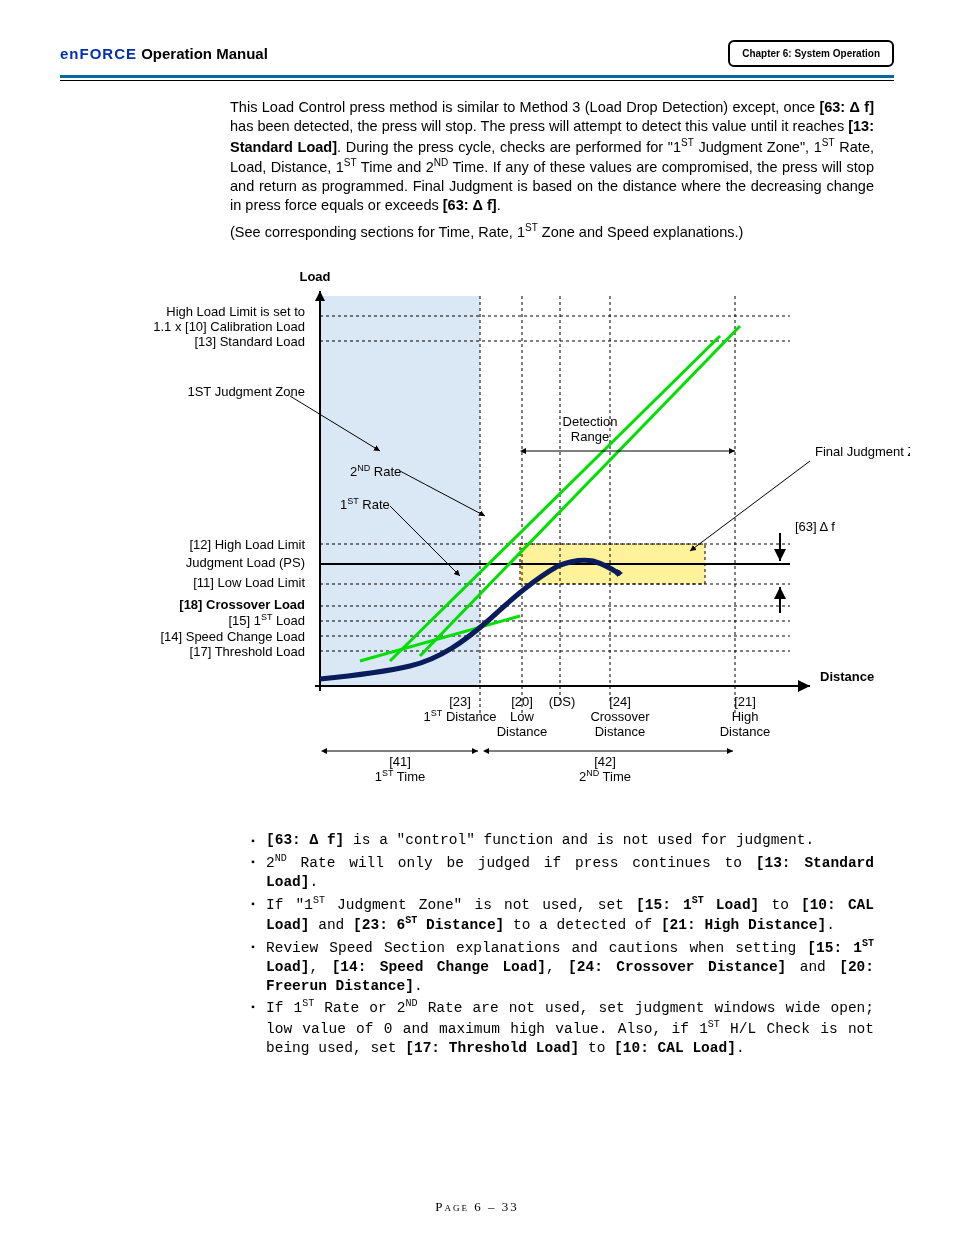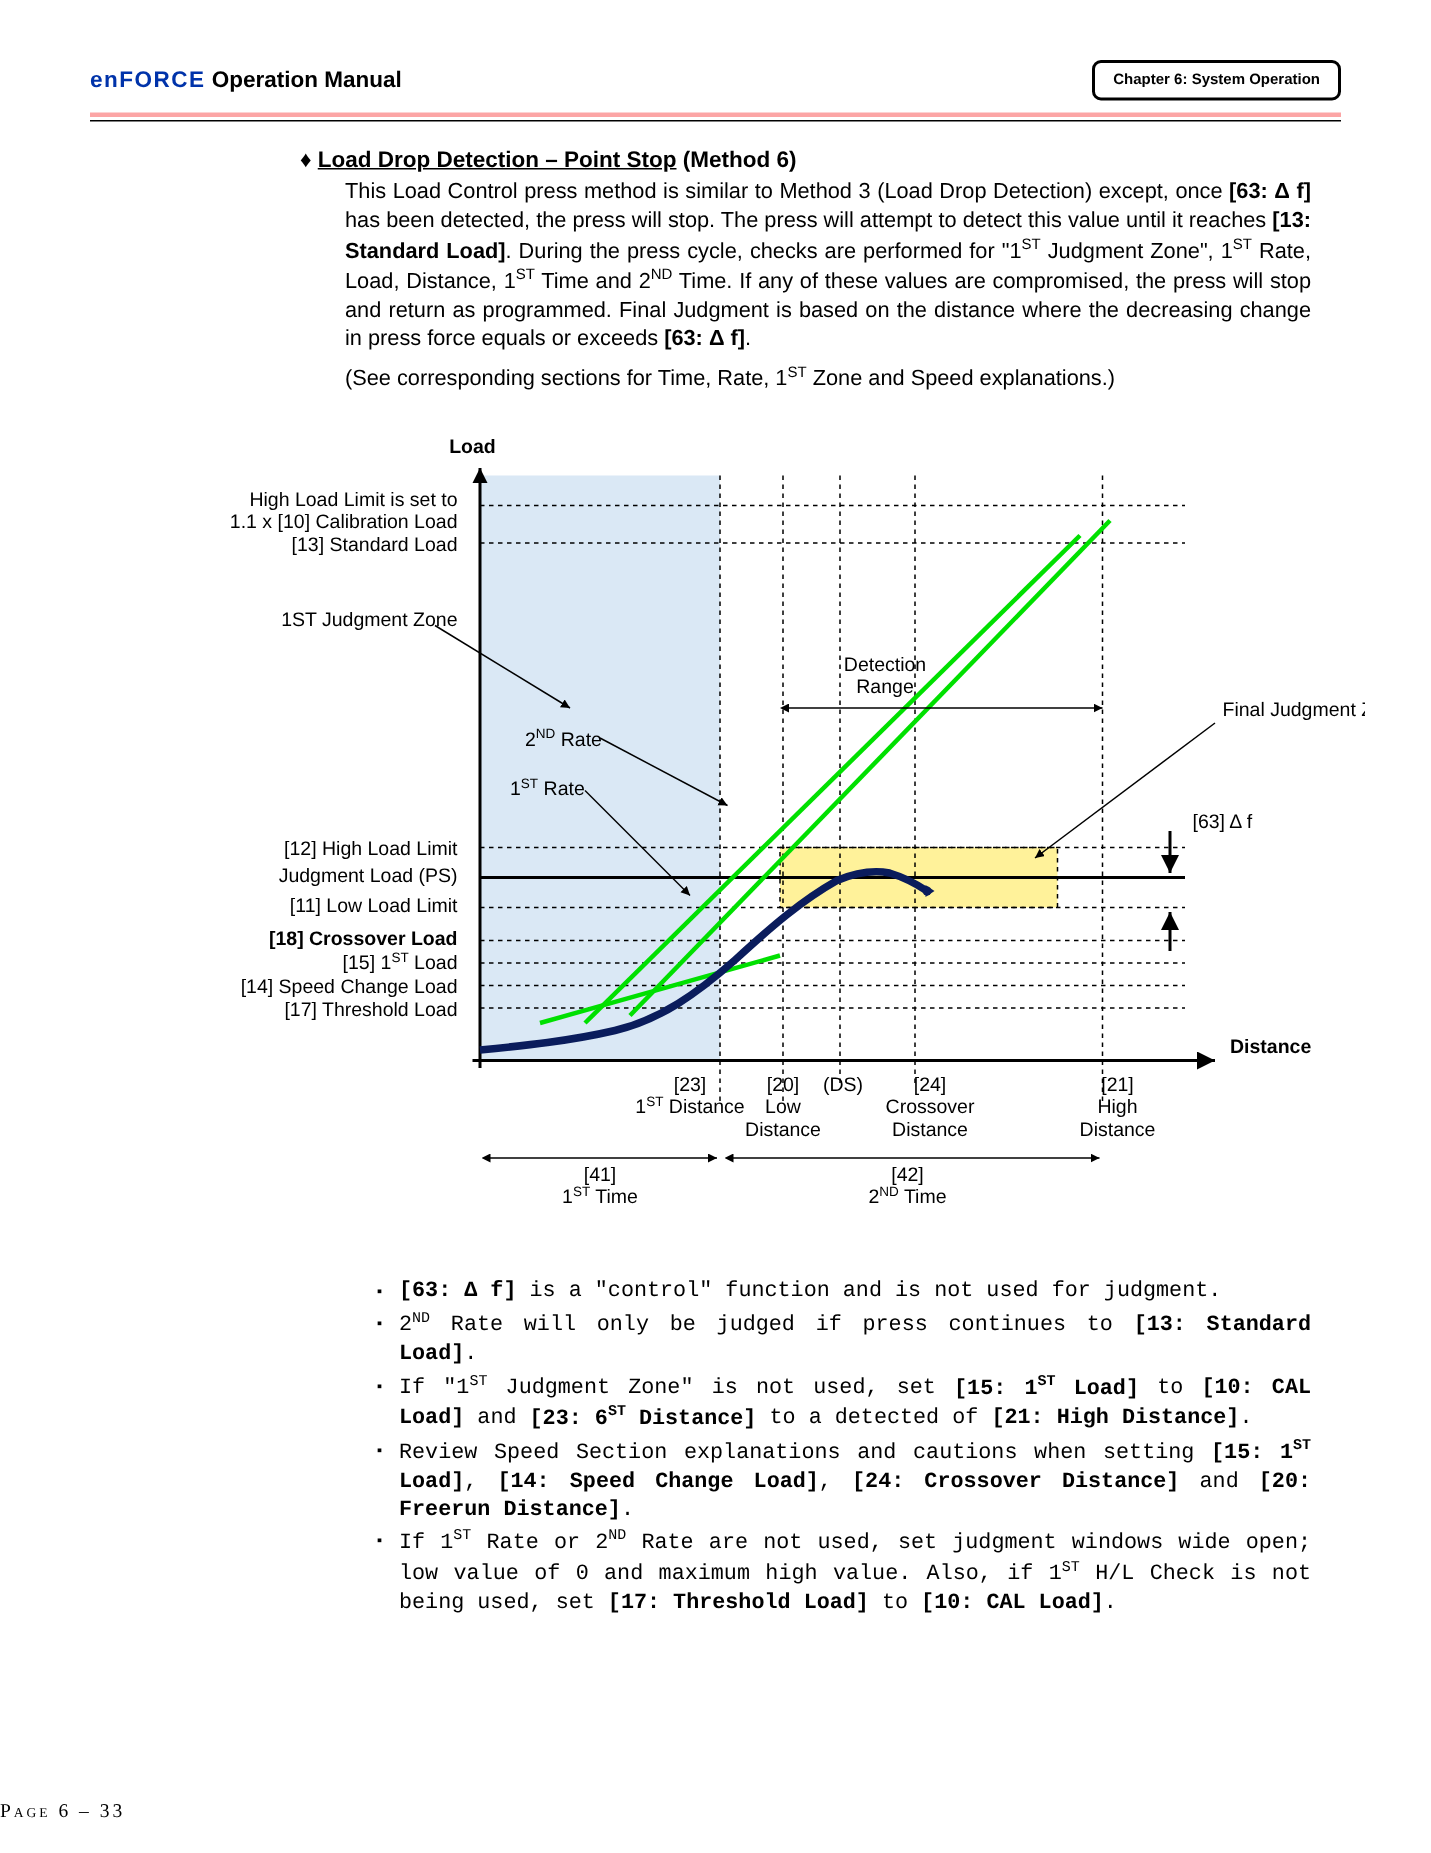--- a/index.html
+++ b/index.html
@@ -14,21 +14,21 @@
   .page {
     width: 954px;
     height: 1235px;
     position: relative;
     margin: 0 auto;
     background: #fff;
     padding: 40px 60px;
   }
   .header {
     position: relative;
-    border-bottom: 3px solid #fca5a5;
+    border-bottom: 3px solid #0369a1;
     padding-bottom: 8px;
     margin-bottom: 20px;
     display: flex;
     justify-content: space-between;
     align-items: center;
   }
   .header hr.double {
     position: absolute;
     bottom: -6px;
     left: 0;
@@ -98,21 +98,21 @@
     position: absolute;
     left: 0;
     font-size: 10px;
     top: 4px;
   }
   .page-footer {
     position: absolute;
     bottom: 20px;
     left: 0;
     right: 0;
-    text-align: left;
+    text-align: center;
     font-family: "Times New Roman", serif;
     font-variant: small-caps;
     letter-spacing: 2px;
     font-size: 13px;
   }
 </style>
 </head>
 <body>
 
 <div class="page">
@@ -120,24 +120,20 @@
   <div class="header">
     <div class="manual-title">
       <span class="logo">enFORCE</span>
       <span>Operation Manual</span>
     </div>
     <div class="chapter-box">Chapter 6: System Operation</div>
     <hr class="double">
   </div>
 
   <div class="content">
-    <div class="section-title">
-      <span>♦</span>
-      <span class="sub">Load Drop Detection – Point Stop</span><span> (Method 6)</span>
-    </div>
 
     <p class="para">
       <span>This Load Control press method is similar to Method 3 (Load Drop Detection) except, once </span><b>[63: Δ f]</b><span> has been detected, the press will stop. The press will attempt to detect this value until it reaches </span><b>[13: Standard Load]</b><span>. During the press cycle, checks are performed for "1</span><span class="sup">ST</span><span> Judgment Zone", 1</span><span class="sup">ST</span><span> Rate, Load, Distance, 1</span><span class="sup">ST</span><span> Time and 2</span><span class="sup">ND</span><span> Time. If any of these values are compromised, the press will stop and return as programmed. Final Judgment is based on the distance where the decreasing change in press force equals or exceeds </span><b>[63: Δ f]</b><span>.</span>
     </p>
     <p class="para">
       <span>(See corresponding sections for Time, Rate, 1</span><span class="sup">ST</span><span> Zone and Speed explanations.)</span>
     </p>
 
     <div class="diagram-wrap">
       <svg width="820" height="550" viewBox="0 0 820 550">

